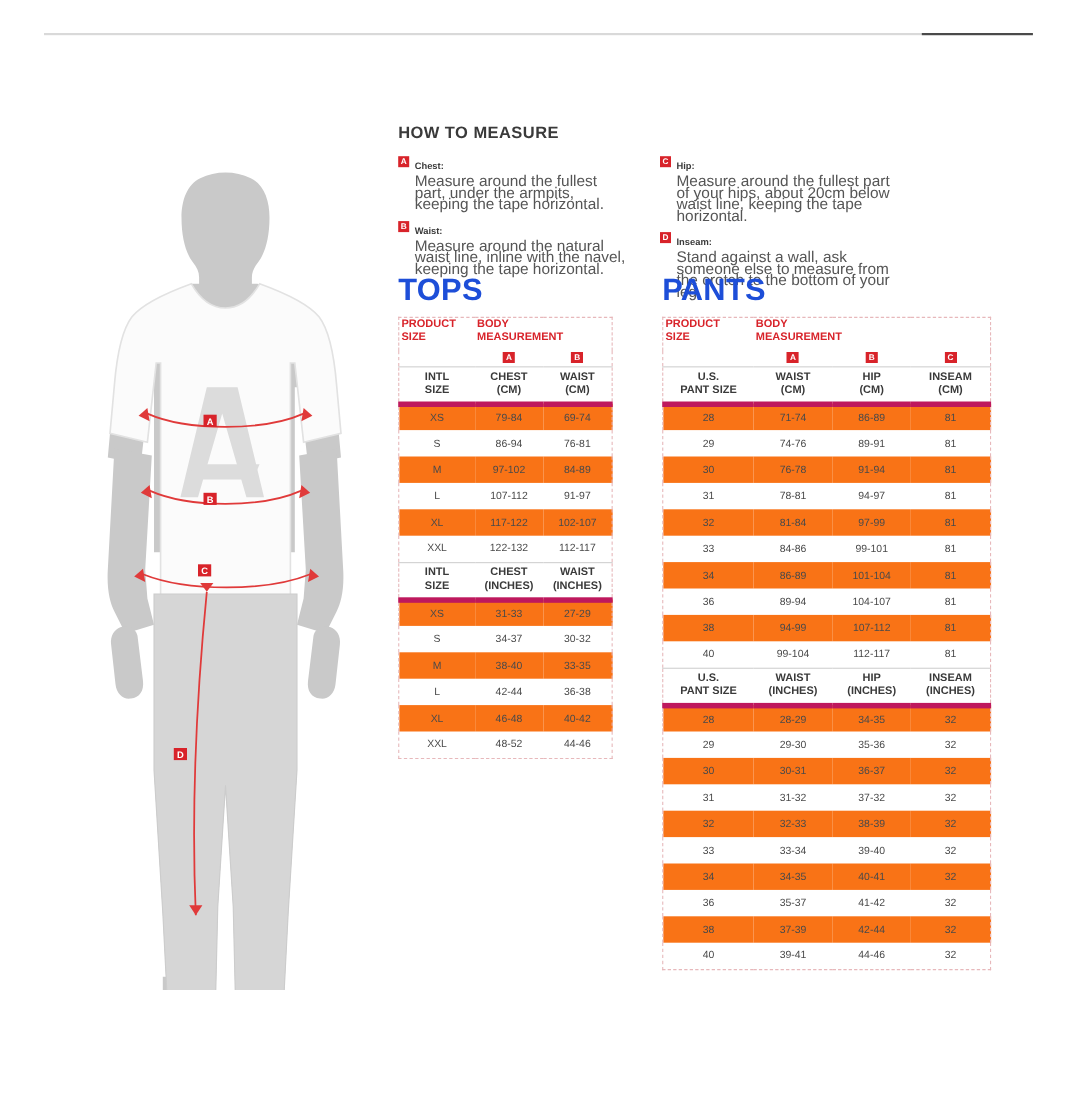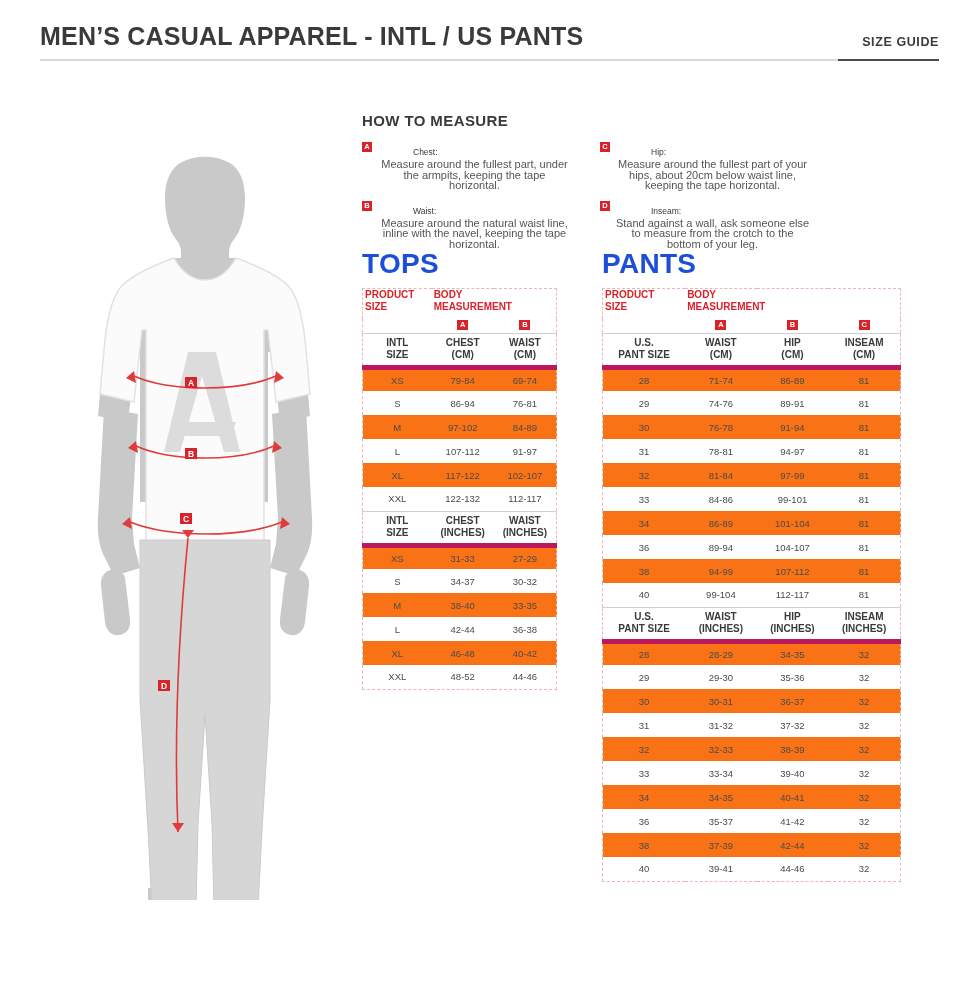--- a/index.html
+++ b/index.html
@@ -76,30 +76,28 @@
     line-height: 9px;
     width: 10px; height: 10px;
     text-align: center;
     margin-right: 5px;
     margin-top: 1px;
     flex: 0 0 auto;
   }
   .how-body { }
   .how-label {
     font-size: 8.5px;
-    font-weight: normal;
+    font-weight: bold;
     color: #3a3a3a;
     line-height: 11px;
-    margin-left: 36px;
   }
   .how-text {
-    font-size: 11px;
+    font-size: 14px;
     line-height: 10.5px;
     color: #555;
-    text-align: center;
   }
 
   
   .figure {
     position: absolute;
     left: 70px; top: 140px;
     width: 270px; height: 760px;
   }
 
   
@@ -158,24 +156,20 @@
     width: 11px; height: 10px;
     text-align: center;
   }
   .tops { left: 362px; top: 248px; width: 195px; }
   .pants { left: 602px; top: 248px; width: 299px; }
 </style>
 </head>
 <body>
 
 <div class="header">
-  <div class="header-row">
-    <div class="main-title">MEN’S CASUAL APPAREL - INTL / US PANTS</div>
-    <div class="size-guide">SIZE GUIDE</div>
-  </div>
   <div class="header-rule">
     <div class="accent"></div>
   </div>
 </div>
 
 <div class="how">
   <div class="how-title">HOW TO MEASURE</div>
   <div class="how-cols">
     <div class="how-col">
       <div class="how-item">

